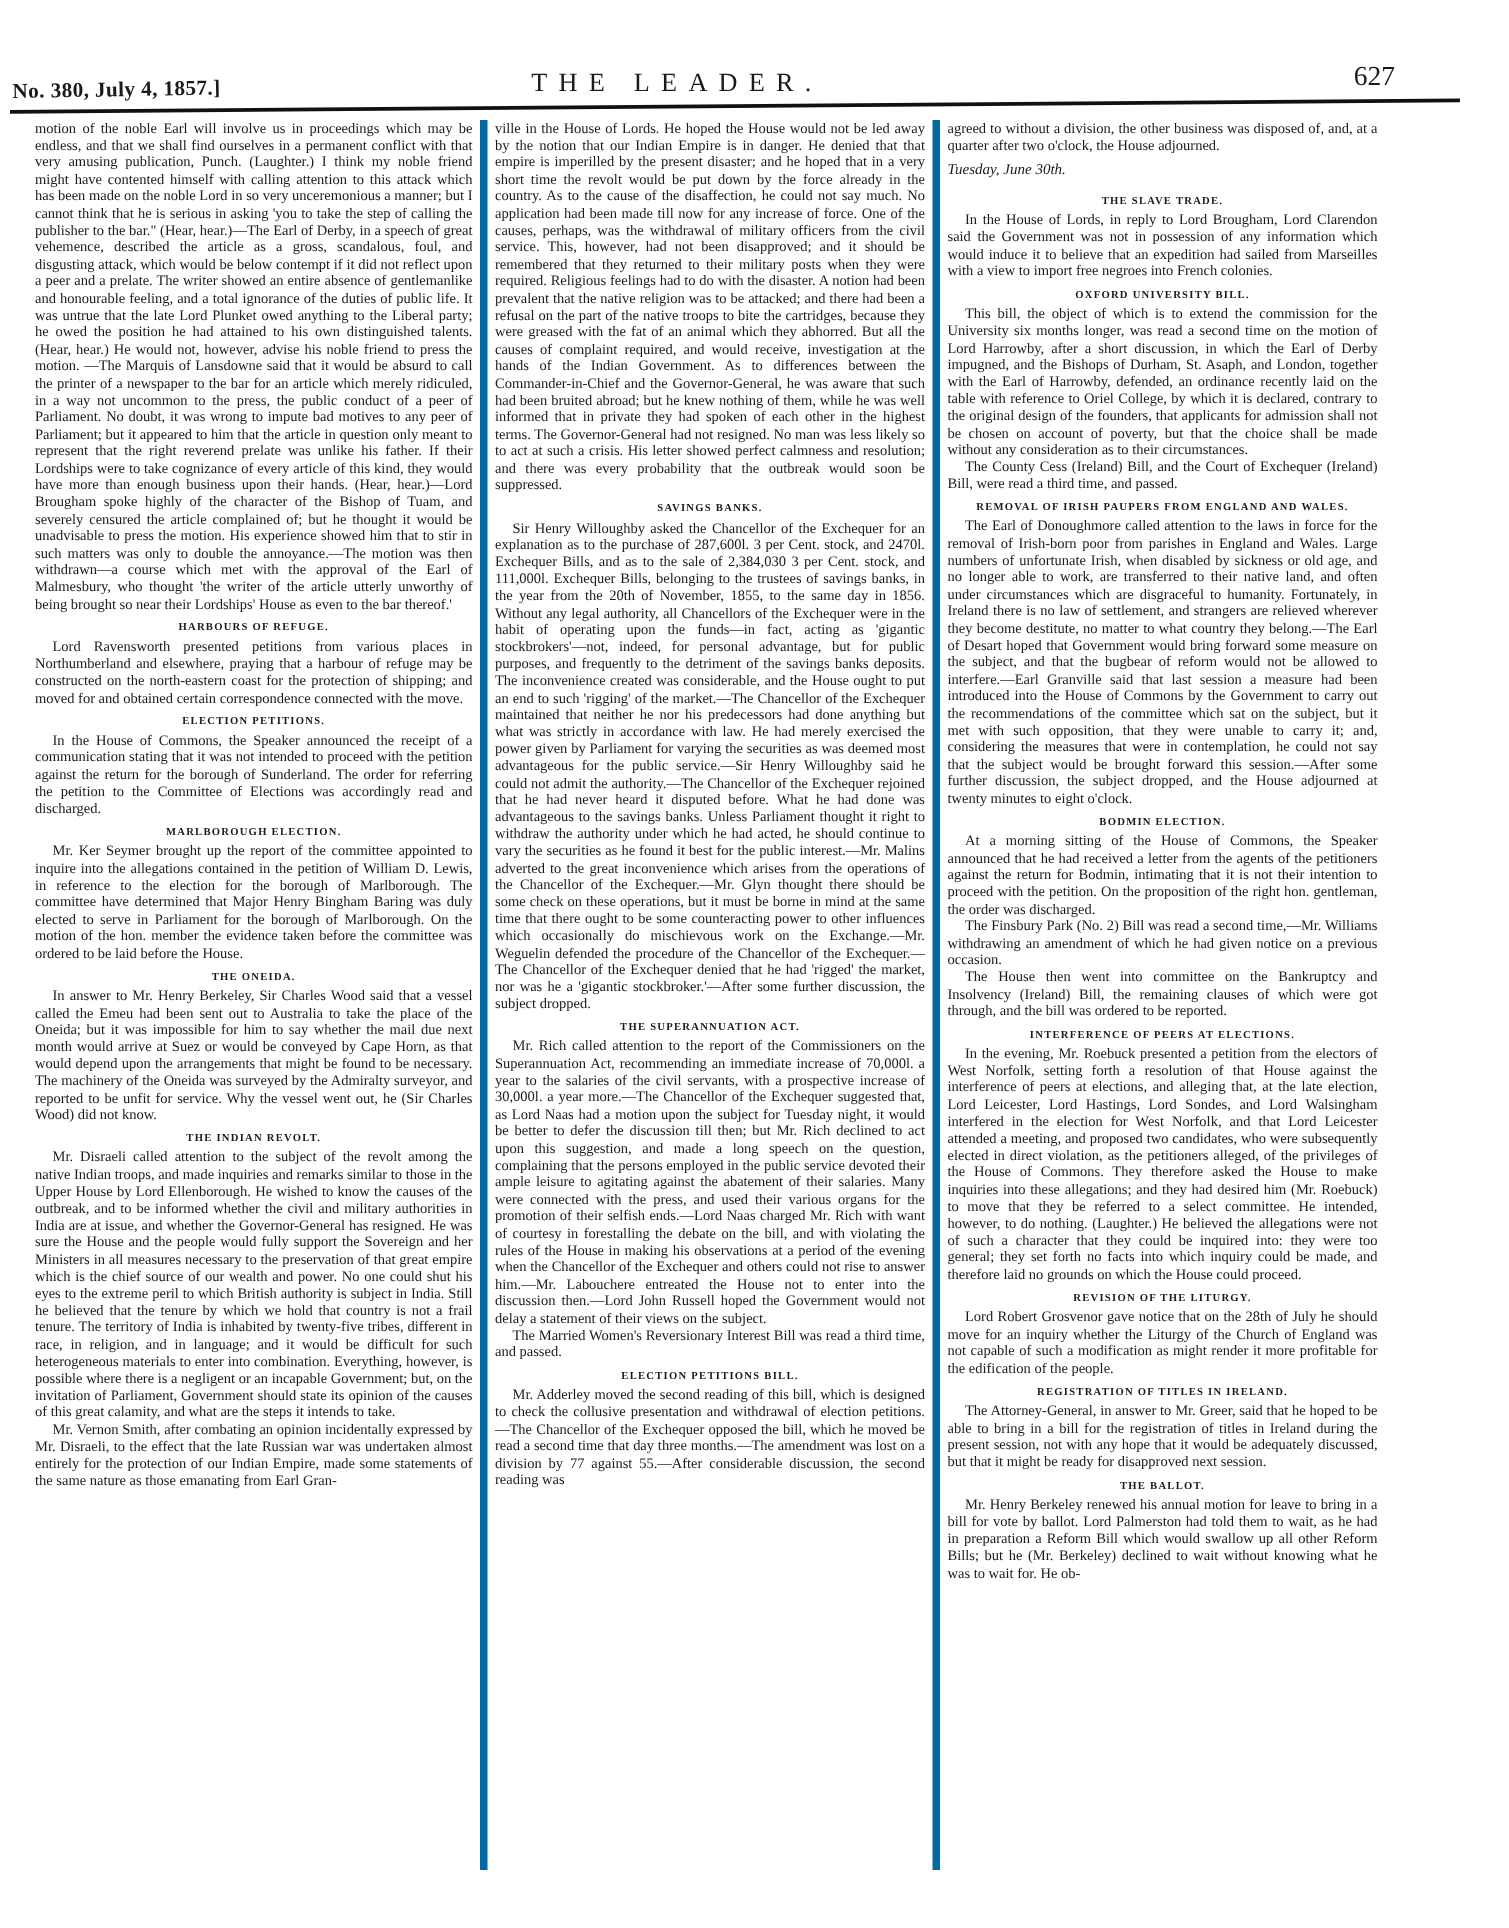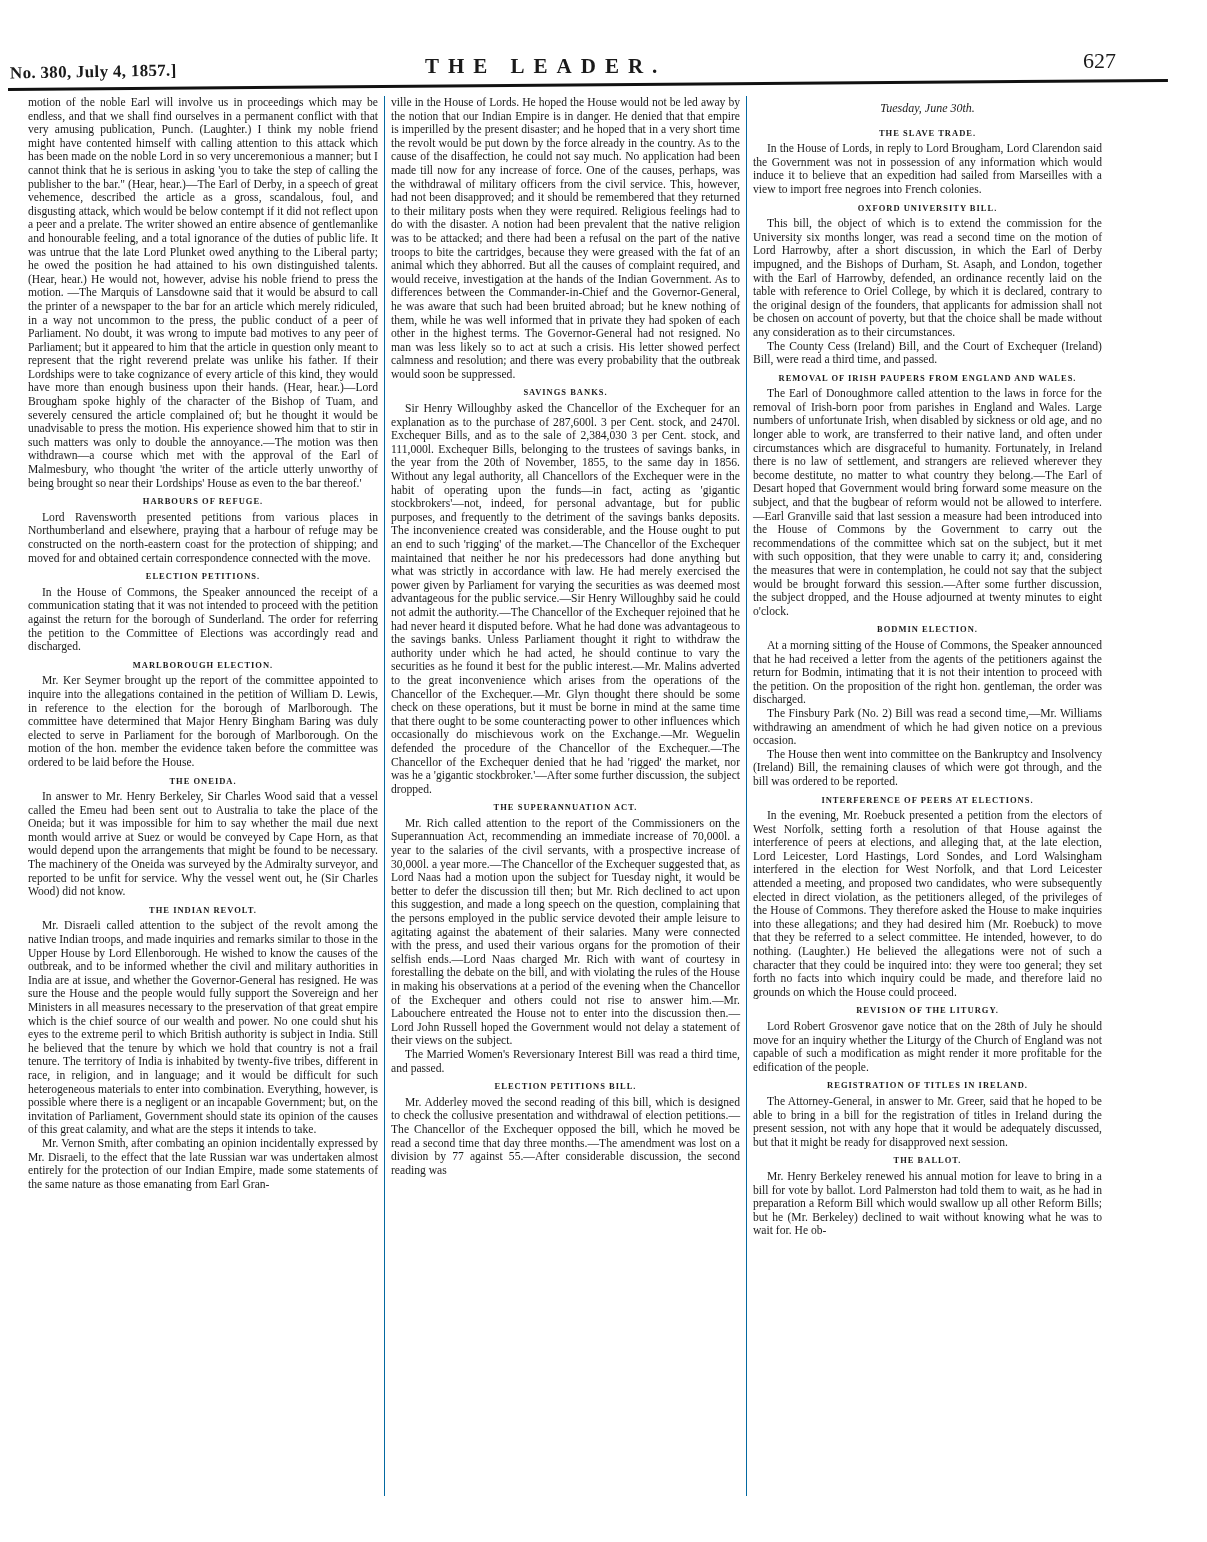--- a/index.html
+++ b/index.html
@@ -1,29 +1,29 @@
 <!DOCTYPE html>
 <html><head>
 <meta charset="utf-8">
 <style>
   html, body { margin: 0; padding: 0; background: #ffffff; }
   body { width: 1207px; height: 1542px; position: relative; overflow: hidden;
          font-family: "Liberation Serif", "DejaVu Serif", serif; color: #1a1a1a; }
   .masthead { position: absolute; left: 10px; top: 52px; width: 1180px; height: 36px; }
   .issue { position: absolute; left: 0; top: 10px; font-size: 17px; font-weight: bold; letter-spacing: 0.3px; transform: rotate(-1deg); }
-  .paper-title { position: absolute; left: 415px; top: 2px; font-size: 21px; letter-spacing: 9px; font-weight: bold; }
+  .paper-title { position: absolute; left: 415px; top: 2px; font-size: 21px; letter-spacing: 9px; font-weight: normal; }
   .page-num { position: absolute; right: 74px; top: -4px; font-size: 22px; font-weight: normal; }
   .rule { position: absolute; left: 8px; top: 88px; width: 1160px; height: 3px; background: #111; transform: rotate(-0.45deg); transform-origin: left; }
   .columns { position: absolute; left: 22px; top: 96px; width: 1140px; height: 1400px; display: flex; }
   .col { width: 362px; font-size: 11.6px; line-height: 13.6px; text-align: justify; padding: 0 6px; box-sizing: border-box; overflow: hidden; }
-  .col + .col { border-left: 1px solid #0369a1; }
+  .col + .col { border-left: 6px solid #0369a1; }
   .col p { margin: 0; text-indent: 14px; }
   .col p.cont { text-indent: 0; }
   .head { text-align: center; font-size: 8.5px; letter-spacing: 1px; text-transform: uppercase; margin: 5px 0 2px 0; font-weight: bold; }
-  .date { text-align: center; font-style: italic; font-size: 12px; margin: 6px 0 11px 0; font-family: Liberation Serif, serif; }
+  .date { text-align: left; font-style: italic; font-size: 12px; margin: 6px 0 11px 0; font-family: Liberation Serif, serif; }
 </style>
 </head>
 <body>
 
 <div class="masthead">
   <div class="issue">No. 380, July 4, 1857.]</div>
   <div class="paper-title">THE LEADER.</div>
   <div class="page-num">627</div>
 </div>
 <div class="rule"></div>
@@ -47,20 +47,21 @@
       <p class="cont">ville in the House of Lords. He hoped the House would not be led away by the notion that our Indian Empire is in danger. He denied that that empire is imperilled by the present disaster; and he hoped that in a very short time the revolt would be put down by the force already in the country. As to the cause of the disaffection, he could not say much. No application had been made till now for any increase of force. One of the causes, perhaps, was the withdrawal of military officers from the civil service. This, however, had not been disapproved; and it should be remembered that they returned to their military posts when they were required. Religious feelings had to do with the disaster. A notion had been prevalent that the native religion was to be attacked; and there had been a refusal on the part of the native troops to bite the cartridges, because they were greased with the fat of an animal which they abhorred. But all the causes of complaint required, and would receive, investigation at the hands of the Indian Government. As to differences between the Commander-in-Chief and the Governor-General, he was aware that such had been bruited abroad; but he knew nothing of them, while he was well informed that in private they had spoken of each other in the highest terms. The Governor-General had not resigned. No man was less likely so to act at such a crisis. His letter showed perfect calmness and resolution; and there was every probability that the outbreak would soon be suppressed.</p>
       <div class="head">Savings Banks.</div>
       <p>Sir Henry Willoughby asked the Chancellor of the Exchequer for an explanation as to the purchase of 287,600l. 3 per Cent. stock, and 2470l. Exchequer Bills, and as to the sale of 2,384,030 3 per Cent. stock, and 111,000l. Exchequer Bills, belonging to the trustees of savings banks, in the year from the 20th of November, 1855, to the same day in 1856. Without any legal authority, all Chancellors of the Exchequer were in the habit of operating upon the funds—in fact, acting as 'gigantic stockbrokers'—not, indeed, for personal advantage, but for public purposes, and frequently to the detriment of the savings banks deposits. The inconvenience created was considerable, and the House ought to put an end to such 'rigging' of the market.—The Chancellor of the Exchequer maintained that neither he nor his predecessors had done anything but what was strictly in accordance with law. He had merely exercised the power given by Parliament for varying the securities as was deemed most advantageous for the public service.—Sir Henry Willoughby said he could not admit the authority.—The Chancellor of the Exchequer rejoined that he had never heard it disputed before. What he had done was advantageous to the savings banks. Unless Parliament thought it right to withdraw the authority under which he had acted, he should continue to vary the securities as he found it best for the public interest.—Mr. Malins adverted to the great inconvenience which arises from the operations of the Chancellor of the Exchequer.—Mr. Glyn thought there should be some check on these operations, but it must be borne in mind at the same time that there ought to be some counteracting power to other influences which occasionally do mischievous work on the Exchange.—Mr. Weguelin defended the procedure of the Chancellor of the Exchequer.—The Chancellor of the Exchequer denied that he had 'rigged' the market, nor was he a 'gigantic stockbroker.'—After some further discussion, the subject dropped.</p>
       <div class="head">The Superannuation Act.</div>
       <p>Mr. Rich called attention to the report of the Commissioners on the Superannuation Act, recommending an immediate increase of 70,000l. a year to the salaries of the civil servants, with a prospective increase of 30,000l. a year more.—The Chancellor of the Exchequer suggested that, as Lord Naas had a motion upon the subject for Tuesday night, it would be better to defer the discussion till then; but Mr. Rich declined to act upon this suggestion, and made a long speech on the question, complaining that the persons employed in the public service devoted their ample leisure to agitating against the abatement of their salaries. Many were connected with the press, and used their various organs for the promotion of their selfish ends.—Lord Naas charged Mr. Rich with want of courtesy in forestalling the debate on the bill, and with violating the rules of the House in making his observations at a period of the evening when the Chancellor of the Exchequer and others could not rise to answer him.—Mr. Labouchere entreated the House not to enter into the discussion then.—Lord John Russell hoped the Government would not delay a statement of their views on the subject.</p>
       <p>The Married Women's Reversionary Interest Bill was read a third time, and passed.</p>
       <div class="head">Election Petitions Bill.</div>
       <p>Mr. Adderley moved the second reading of this bill, which is designed to check the collusive presentation and withdrawal of election petitions.—The Chancellor of the Exchequer opposed the bill, which he moved be read a second time that day three months.—The amendment was lost on a division by 77 against 55.—After considerable discussion, the second reading was</p>
     </div>
   <div class="col">
+      <p class="cont">agreed to without a division, the other business was disposed of, and, at a quarter after two o'clock, the House adjourned.</p>
       <div class="date">Tuesday, June 30th.</div>
       <div class="head">The Slave Trade.</div>
       <p>In the House of Lords, in reply to Lord Brougham, Lord Clarendon said the Government was not in possession of any information which would induce it to believe that an expedition had sailed from Marseilles with a view to import free negroes into French colonies.</p>
       <div class="head">Oxford University Bill.</div>
       <p>This bill, the object of which is to extend the commission for the University six months longer, was read a second time on the motion of Lord Harrowby, after a short discussion, in which the Earl of Derby impugned, and the Bishops of Durham, St. Asaph, and London, together with the Earl of Harrowby, defended, an ordinance recently laid on the table with reference to Oriel College, by which it is declared, contrary to the original design of the founders, that applicants for admission shall not be chosen on account of poverty, but that the choice shall be made without any consideration as to their circumstances.</p>
       <p>The County Cess (Ireland) Bill, and the Court of Exchequer (Ireland) Bill, were read a third time, and passed.</p>
       <div class="head">Removal of Irish Paupers from England and Wales.</div>
       <p>The Earl of Donoughmore called attention to the laws in force for the removal of Irish-born poor from parishes in England and Wales. Large numbers of unfortunate Irish, when disabled by sickness or old age, and no longer able to work, are transferred to their native land, and often under circumstances which are disgraceful to humanity. Fortunately, in Ireland there is no law of settlement, and strangers are relieved wherever they become destitute, no matter to what country they belong.—The Earl of Desart hoped that Government would bring forward some measure on the subject, and that the bugbear of reform would not be allowed to interfere.—Earl Granville said that last session a measure had been introduced into the House of Commons by the Government to carry out the recommendations of the committee which sat on the subject, but it met with such opposition, that they were unable to carry it; and, considering the measures that were in contemplation, he could not say that the subject would be brought forward this session.—After some further discussion, the subject dropped, and the House adjourned at twenty minutes to eight o'clock.</p>
       <div class="head">Bodmin Election.</div>
       <p>At a morning sitting of the House of Commons, the Speaker announced that he had received a letter from the agents of the petitioners against the return for Bodmin, intimating that it is not their intention to proceed with the petition. On the proposition of the right hon. gentleman, the order was discharged.</p>

